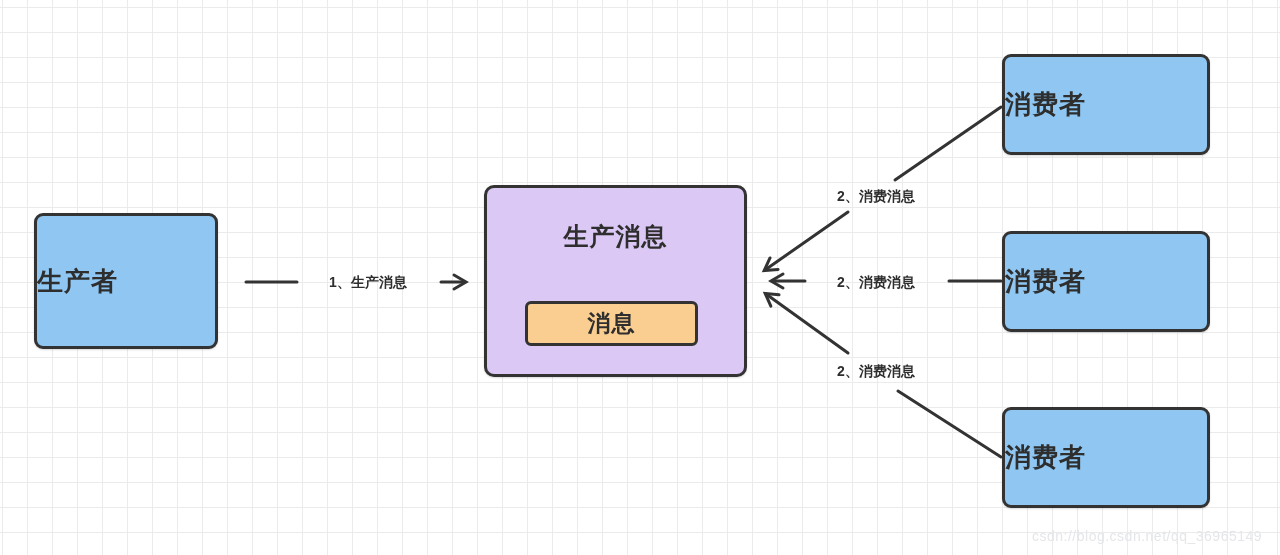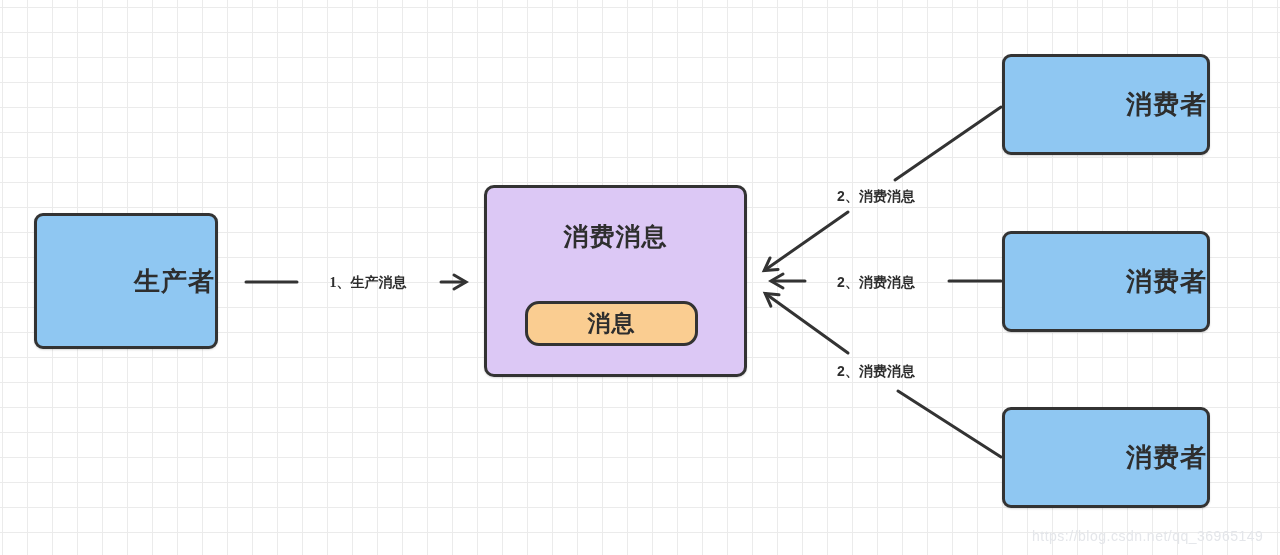--- a/index.html
+++ b/index.html
@@ -29,21 +29,21 @@
   svg.connectors{z-index:1;}
   svg.connectors path{stroke:var(--line);stroke-width:3;fill:none;stroke-linecap:round;}
 
   .node{
     position:absolute;
     z-index:2;
     border:3px solid var(--border);
     border-radius:9px;
     display:flex;
     align-items:center;
-    justify-content:flex-end;
+    justify-content:flex-start;
     color:var(--text);
     font-weight:bold;
     box-shadow:0 1px 2px rgba(0,0,0,0.15);
     font-family:Liberation Mono, monospace;
   }
   .node.blue{background:var(--producer_fill);font-size:26px;letter-spacing:1px;}
   .producer{left:34px;top:213px;width:184px;height:136px;}
   .consumer{width:208px;height:101px;background:var(--consumer_fill);}
   .consumer-1{left:1002px;top:54px;}
   .consumer-2{left:1002px;top:231px;}
@@ -57,33 +57,33 @@
   }
   .queue-title{
     position:absolute;left:0;top:32px;width:100%;
     text-align:center;font-size:25px;font-weight:bold;color:var(--text);
     letter-spacing:1px;
   }
   .message-box{
     position:absolute;left:38px;top:113px;width:173px;height:45px;
     background:var(--message_fill);
     border:3px solid var(--border);
-    border-radius:14px;
+    border-radius:6px;
     display:flex;align-items:center;justify-content:center;
     font-size:23px;font-weight:bold;color:var(--text);
     letter-spacing:1px;
   }
 
   .edge-label{
     position:absolute;z-index:3;width:150px;height:28px;
     display:flex;align-items:center;justify-content:center;
     font-size:14px;font-weight:bold;color:var(--text);
     white-space:nowrap;
   }
-  .edge-label.produce{left:293px;top:269px;font-family:Liberation Serif, serif;}
+  .edge-label.produce{left:293px;top:269px;}
   .edge-label.consume-1{left:801px;top:183px;}
   .edge-label.consume-2{left:801px;top:269px;}
   .edge-label.consume-3{left:801px;top:358px;}
 
   .watermark{
     position:absolute;z-index:4;left:1032px;top:528px;
     font-size:14px;color:var(--watermark_color);
     letter-spacing:0.5px;
     user-select:none;
   }
@@ -109,34 +109,34 @@
 
   <path d="M1001,457 L898,391"></path>
   <path d="M848,353 L766,294" marker-end="url(#arrow)"></path>
 </svg>
 
 <div class="node blue producer">
   <span>生产者</span>
 </div>
 
 <div class="node queue">
-  <div class="queue-title">消费消息</div>
+  <div class="queue-title">生产消息</div>
   <div class="message-box">
     <span>消息</span>
   </div>
 </div>
 
 <div class="node blue consumer consumer-1">
   <span>消费者</span>
 </div>
 <div class="node blue consumer consumer-2">
   <span>消费者</span>
 </div>
 <div class="node blue consumer consumer-3">
   <span>消费者</span>
 </div>
 
 <div class="edge-label produce">1、生产消息</div>
 <div class="edge-label consume-1">2、消费消息</div>
 <div class="edge-label consume-2">2、消费消息</div>
 <div class="edge-label consume-3">2、消费消息</div>
 
-<div class="watermark">https://blog.csdn.net/qq_36965149</div>
+<div class="watermark">csdn://blog.csdn.net/qq_36965149</div>
 
 </body></html>

